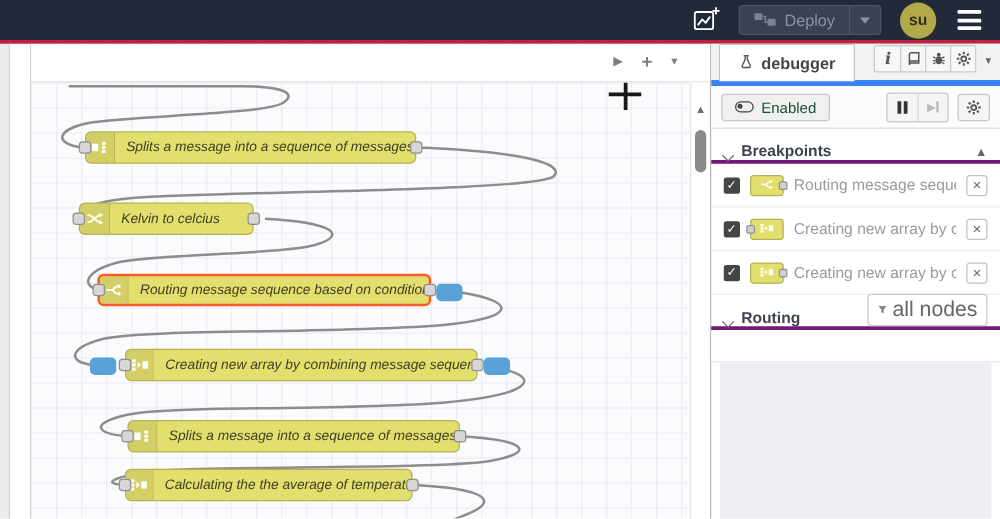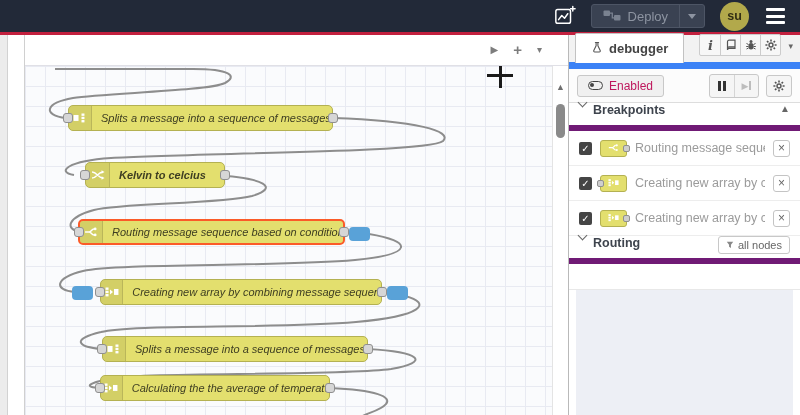--- a/index.html
+++ b/index.html
@@ -58,66 +58,66 @@
   .crosshair{position:absolute;z-index:4;}
   .crosshair .h{position:absolute;width:26px;height:2.5px;background:#1a1a1a;left:-13px;top:-1px;}
   .crosshair .v{position:absolute;height:26px;width:2.5px;background:#1a1a1a;top:-13px;left:-1px;}
   .canvas-scrollbar{position:absolute;right:0;top:31px;bottom:0;width:16px;background:#fff;border-left:1px solid #e4e4e4;z-index:6;
     display:flex;flex-direction:column;align-items:center;}
   .canvas-scrollbar .arr{color:#6f6f6f;font-size:9px;margin-top:16px;}
   .canvas-scrollbar .thumb{width:9px;height:34px;background:#8a8a8a;border-radius:5px;margin-top:12px;}
 
   
   .sidebar{width:232px;border-left:1px solid #b9b9b9;background:#fff;display:flex;flex-direction:column;font-size:13px;}
-  .side-tabs{height:34px;background:#f2f2f2;border-bottom:7px solid #3b82f6;display:flex;align-items:flex-end;flex:0 0 auto;}
+  .side-tabs{height:34px;background:#f2f2f2;border-bottom:5px solid #3b82f6;display:flex;align-items:flex-end;flex:0 0 auto;}
   .tab.active{height:30px;margin-left:6px;background:#fff;border:1px solid #c2c2c2;border-bottom:none;border-radius:2px 2px 0 0;
     display:flex;align-items:center;gap:6px;padding:0 15px;font-weight:bold;color:#444;font-size:13px;position:relative;top:1px;}
   .tab-icons{margin-left:auto;margin-bottom:6px;display:flex;border:1px solid #ccc;border-radius:2px;background:#f7f7f7;}
   .tab-icons .tib{width:20px;height:20px;display:flex;align-items:center;justify-content:center;color:#555;border-left:1px solid #ccc;}
   .tab-icons .tib:first-child{border-left:none;}
   .info-i{font-family:"DejaVu Serif",serif;font-style:italic;font-weight:bold;font-size:13px;}
   .side-chev{margin:0 7px 11px 7px;color:#666;font-size:9px;}
 
   .dbg-toolbar{height:34px;background:#fcfcfc;border-bottom:1px solid #ddd;display:flex;align-items:center;
     justify-content:space-between;padding:0 8px;flex:0 0 auto;}
   .enabled-btn{display:flex;align-items:center;gap:6px;padding:3px 10px;border:1px solid #c8c8c8;border-radius:3px;
-    background:#f0f0f0;font-size:12px;color:#be185d;justify-content:flex-end;}
+    background:#f0f0f0;font-size:12px;color:#14532d;justify-content:flex-end;}
   .tgl{display:inline-block;width:15px;height:9px;border:1.5px solid #444;border-radius:5px;position:relative;}
   .tgl-dot{position:absolute;left:1px;top:1px;width:4px;height:4px;background:#444;border-radius:50%;}
   .dbg-right{display:flex;align-items:center;gap:7px;}
   .btn-group{display:flex;border:1px solid #c8c8c8;border-radius:3px;overflow:hidden;background:#f5f5f5;}
   .btn-group .gb{width:24px;height:22px;display:flex;align-items:center;justify-content:center;}
   .btn-group .gb + .gb{border-left:1px solid #d5d5d5;}
   .bars{display:inline-flex;gap:2.5px;}
   .bars i{width:3px;height:10px;background:#333;}
   .step{display:inline-flex;align-items:center;color:#bdbdbd;}
   .step b{font-size:9px;font-weight:normal;}
   .step i{display:inline-block;width:2px;height:9px;background:#bdbdbd;margin-left:1px;}
   .sq-btn{width:26px;height:22px;border:1px solid #c8c8c8;border-radius:3px;background:#f5f5f5;
     display:flex;align-items:center;justify-content:center;color:#555;}
 
-  .section-hd{display:flex;align-items:flex-start;gap:7px;height:28px;padding:0 10px;border-bottom:6px solid #701a75;
+  .section-hd{display:flex;align-items:flex-end;gap:7px;height:28px;padding:0 10px;border-bottom:3px solid #701a75;
     font-weight:bold;font-size:12.5px;color:#3e444d;flex:0 0 auto;}
   .chev{width:7px;height:7px;border-right:1.6px solid #666;border-bottom:1.6px solid #666;
     transform:rotate(45deg);margin-top:-4px;}
   .scroll-up{margin-left:auto;color:#666;font-size:10px;}
 
   .bp-row{display:flex;align-items:center;gap:8px;height:35px;padding:0 10px;border-bottom:1px solid #ededed;flex:0 0 auto;}
   .cbx{width:13px;height:13px;background:#454545;border-radius:2px;color:#fff;font-size:10px;line-height:13px;
     text-align:center;flex:0 0 auto;}
   .mini{position:relative;width:27px;height:17px;background:var(--node-yellow);border:1px solid var(--node-border);
     border-radius:3px;flex:0 0 auto;display:flex;align-items:center;justify-content:center;color:#fff;}
   .mini .mport{position:absolute;width:7px;height:7px;background:#cfcfcf;border:1px solid #909090;border-radius:2px;top:4px;}
   .mini .mport.left{left:-4px;} .mini .mport.right{right:-4px;}
   .bp-label{flex:1;overflow:hidden;white-space:nowrap;color:#9b9b9b;font-size:12.5px;}
   .x-btn{width:17px;height:17px;border:1px solid #c4c4c4;border-radius:3px;background:#fff;color:#666;
     font-size:12px;line-height:15px;text-align:center;flex:0 0 auto;}
 
   .filter-btn{margin-left:auto;display:flex;align-items:center;gap:4px;padding:2px 7px;border:1px solid #c8c8c8;
-    border-radius:3px;background:#fff;font-size:11px;font-weight:normal;color:#666;}
+    border-radius:3px;background:#fff;font-size:17px;font-weight:normal;color:#666;}
   .messages-empty{height:26px;border-bottom:1px solid #e8e8e8;background:#fff;flex:0 0 auto;}
   .messages-panel{flex:1;margin:0 7px;background:#edeff5;}
 </style>
 </head>
 <body>
 
 <div class="app">
 
   <header>
     <span class="ai-icon">
@@ -187,21 +187,21 @@
                 <g fill="#fff">
                   <rect x="8.5" y="1.5" width="3" height="2.4"></rect>
                   <rect x="8.5" y="4.8" width="3" height="2.4"></rect>
                   <rect x="8.5" y="8.1" width="3" height="2.4"></rect>
                 </g>
               </svg>
             </span>
             <span class="node-label">Splits a message into a sequence of messages.</span>
             <span class="port out"></span>
           </div>
-          <div class="node" style="left: 60px; top: 127px; width: 140px; font-weight: bold;">
+          <div class="node" style="left: 38px; top: 127px; width: 140px;">
             <span class="port in"></span>
             <span class="icon-box">
               <svg width="14" height="11.9" viewBox="0 0 14 12">
                 <g stroke="#fff" stroke-width="1.5" fill="none">
                   <path d="M1 3c5 0 6 6 11 6M1 9c5 0 6-6 11-6"></path>
                 </g>
                 <path d="M10.6 1.2 13.6 3l-3 1.8z" fill="#fff"></path>
                 <path d="M10.6 7.2 13.6 9l-3 1.8z" fill="#fff"></path>
               </svg>
             </span>

